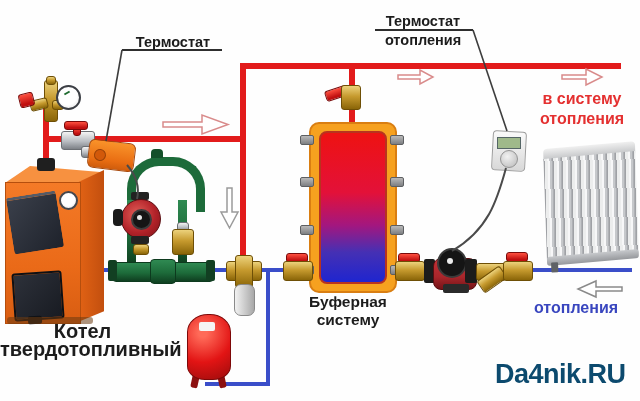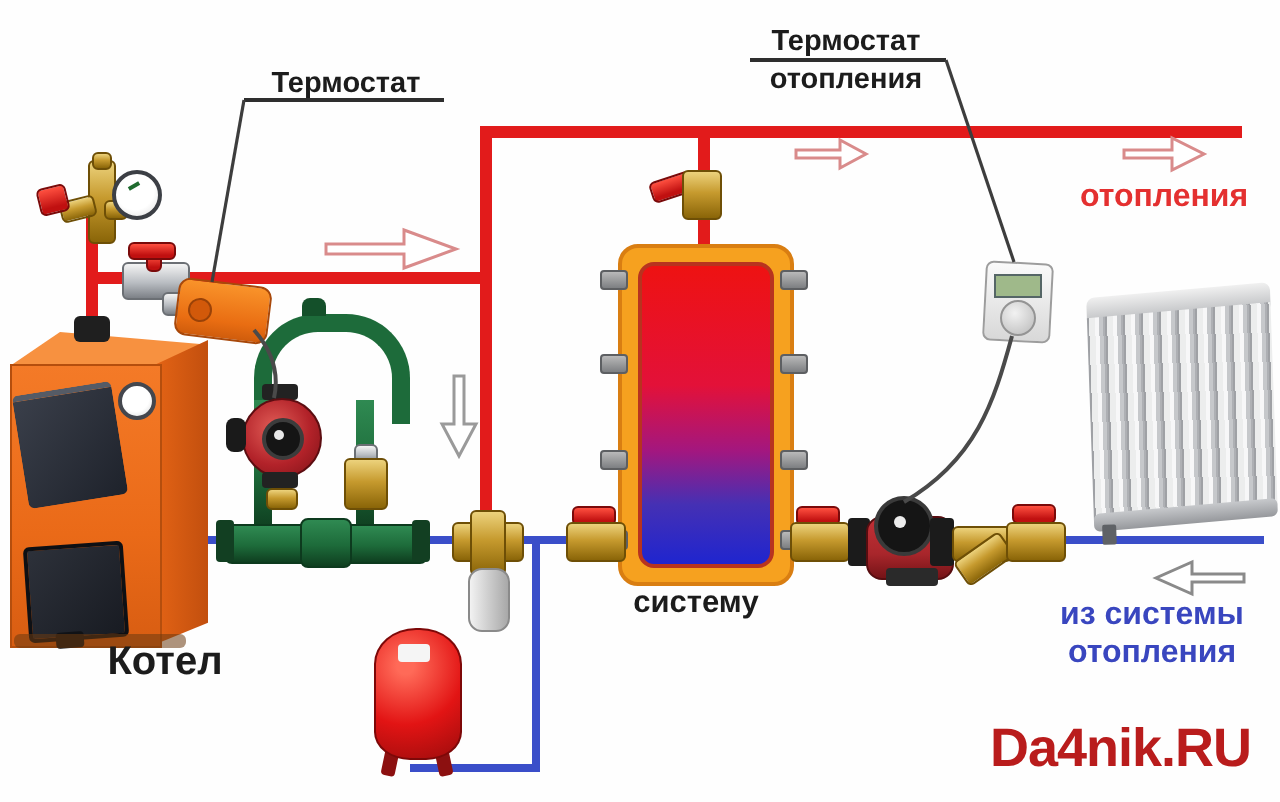--- a/index.html
+++ b/index.html
@@ -152,31 +152,33 @@
   <div class="lbl" style="left:121px;top:33px;width:104px;font-size:14.5px;line-height:19px;">
     <span>Термостат</span>
   </div>
 
   <div class="lbl" style="left:371px;top:12px;width:104px;font-size:14.5px;line-height:19px;">
     <span>Термостат</span>
     <span>отопления</span>
   </div>
 
   <div class="lbl" style="left:527px;top:89px;width:110px;font-size:16px;line-height:20px;color:#e43030;">
+    <span>в систему</span>
     <span>отопления</span>
   </div>
 
   <div class="lbl" style="left:522px;top:298px;width:108px;font-size:16px;line-height:19px;color:#3946bf;">
-    <span>из системы</span>
     <span>отопления</span>
   </div>
 
   <div class="lbl" style="left:0px;top:322px;width:165px;font-size:20px;line-height:18px;">
     <span>Котел</span>
+    <span>твердотопливный</span>
   </div>
 
   <div class="lbl" style="left:298px;top:293px;width:100px;font-size:15.5px;line-height:18px;">
+    <span>Буферная</span>
     <span>систему</span>
   </div>
 
-  <div class="abs" style="left:495px;top:359px;width:145px;z-index:5;font-weight:bold;font-size:27px;color:#b91c1c;letter-spacing:-0.5px;">Da4nik.RU</div>
+  <div class="abs" style="left:495px;top:359px;width:145px;z-index:5;font-weight:bold;font-size:27px;color:#0c4a6e;letter-spacing:-0.5px;">Da4nik.RU</div>
 
 </div>
 
 </body></html>

